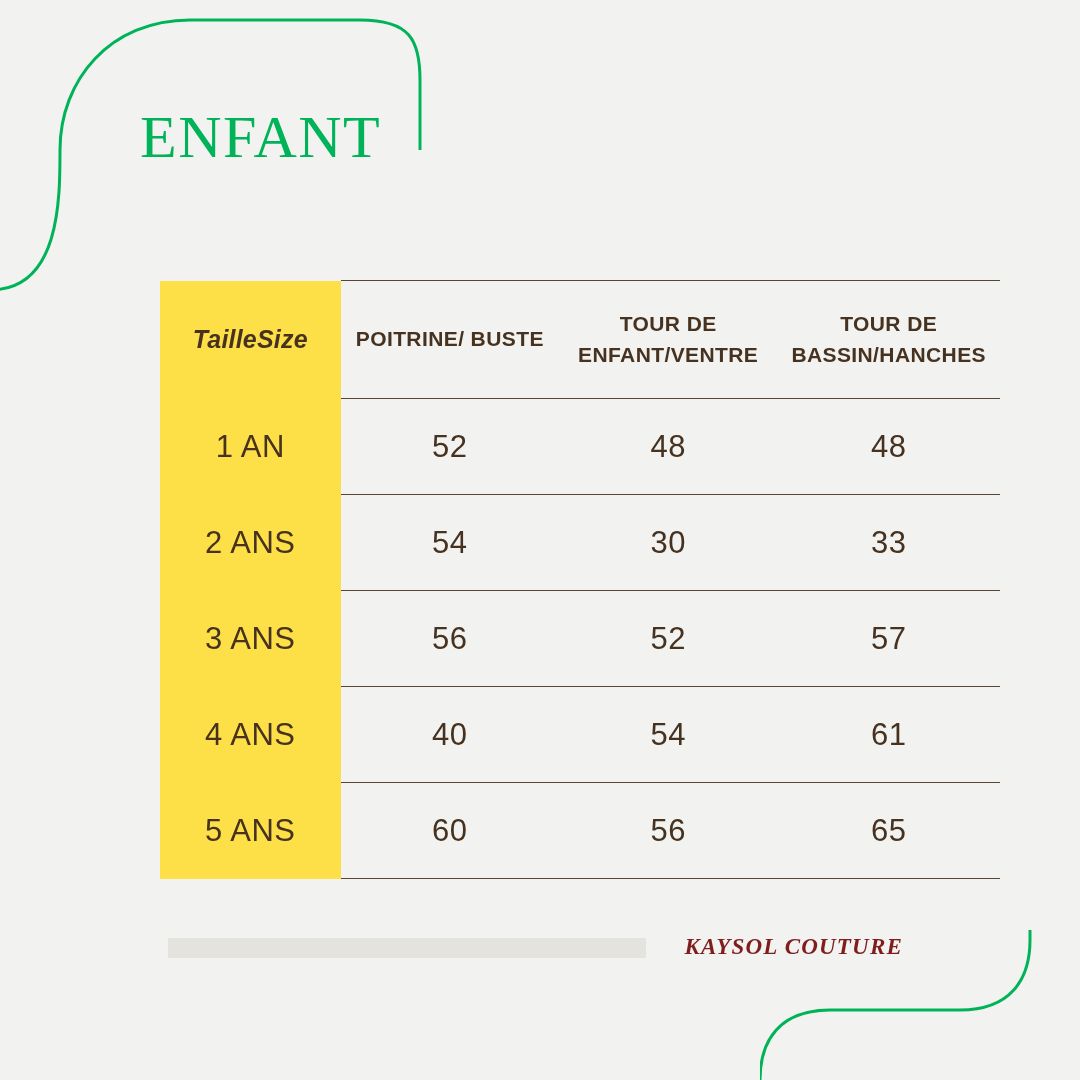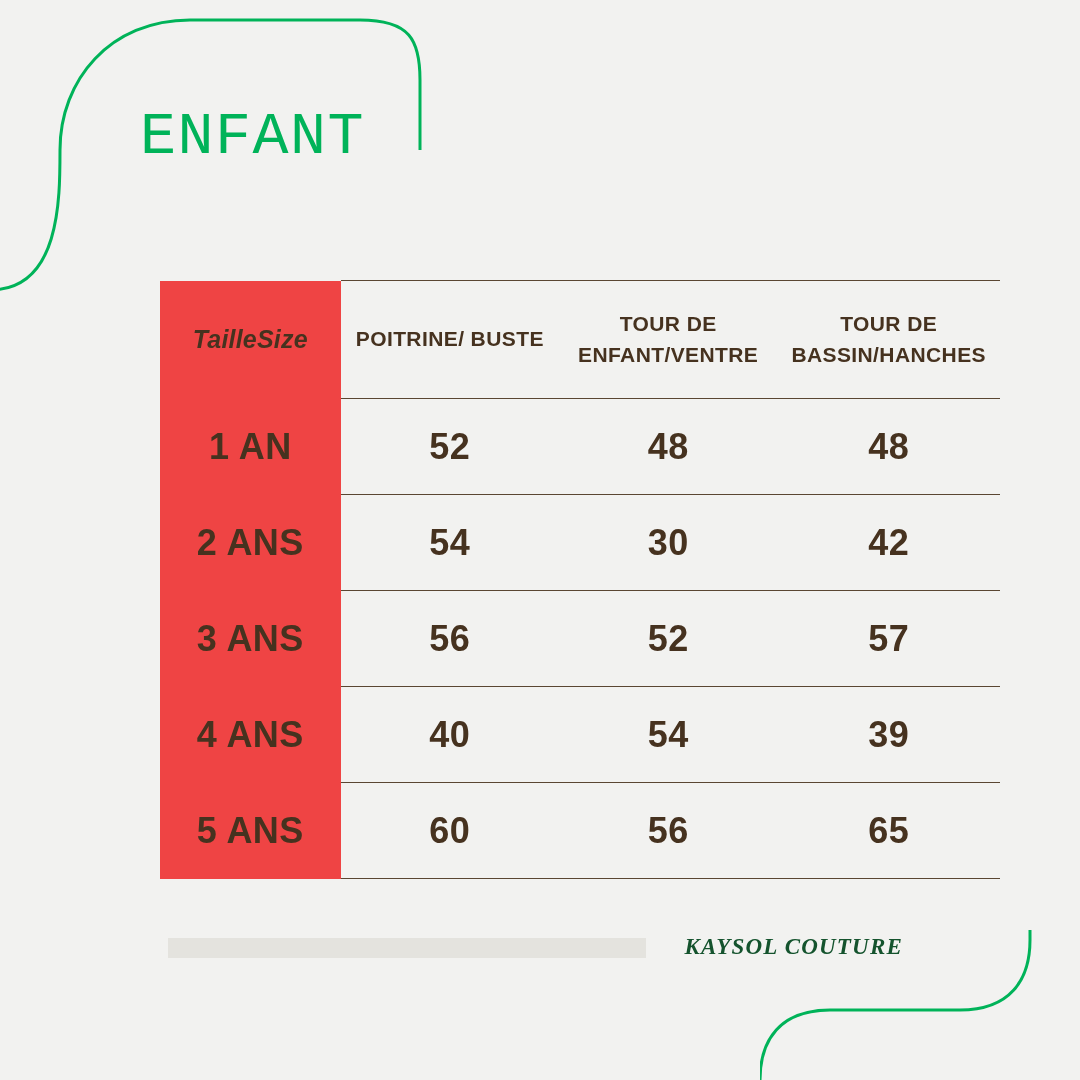--- a/index.html
+++ b/index.html
@@ -32,21 +32,21 @@
   }
   .title-main {
     font-family: "Liberation Serif", serif;
     font-size: 60px;
     letter-spacing: 1.5px;
     color: #46321f;
     line-height: 1.08;
     white-space: nowrap;
   }
   .title-sub {
-    font-family: Liberation Mono, monospace;
+    font-family: Liberation Serif, serif;
     font-size: 60px;
     letter-spacing: 1.5px;
     color: #00b359;
     line-height: 1.18;
     margin-top: 6px;
   }
 
   
   .table-wrap {
     position: absolute;
@@ -86,28 +86,28 @@
   }
   table.size-table thead th.size-col {
     font-style: italic;
     font-size: 25px;
     letter-spacing: 0.2px;
   }
 
   
   table.size-table tbody td {
     height: 96px;
-    font-size: 36px;
-    font-weight: bold;
+    font-size: 31px;
+    font-weight: normal;
     letter-spacing: 0.5px;
   }
 
   
   .size-col {
-    background: #ef4444;
+    background: #fde047;
     border-bottom: none !important;
     border-top: none !important;
   }
   td.size-col { font-size: 25px; letter-spacing: 1px; }
 
   
   .footer {
     position: absolute;
     left: 168px;
     bottom: 120px;
@@ -126,21 +126,21 @@
   }
   .footer-brand {
     position: absolute;
     right: 0;
     top: 0;
     font-family: "Liberation Serif", serif;
     font-style: italic;
     font-weight: bold;
     font-size: 23px;
     letter-spacing: 1.2px;
-    color: #14532d;
+    color: #7f1d1d;
     white-space: nowrap;
   }
 </style>
 </head>
 <body>
 
 <svg class="deco deco-tl" width="440" height="300" viewBox="0 0 440 300">
   <path d="M-10 290 C 60 290 60 200 60 150 C 60 80 110 20 190 20 C 280 20 300 20 360 20 C 410 20 420 40 420 80 C 420 110 420 130 420 150" fill="none" stroke="#00b359" stroke-width="3"></path>
 </svg>
 
@@ -172,33 +172,33 @@
       <tr>
         <td class="size-col">1 AN</td>
         <td>52</td>
         <td>48</td>
         <td>48</td>
       </tr>
       <tr>
         <td class="size-col">2 ANS</td>
         <td>54</td>
         <td>30</td>
-        <td>42</td>
+        <td>33</td>
       </tr>
       <tr>
         <td class="size-col">3 ANS</td>
         <td>56</td>
         <td>52</td>
         <td>57</td>
       </tr>
       <tr>
         <td class="size-col">4 ANS</td>
         <td>40</td>
         <td>54</td>
-        <td>39</td>
+        <td>61</td>
       </tr>
       <tr>
         <td class="size-col">5 ANS</td>
         <td>60</td>
         <td>56</td>
         <td>65</td>
       </tr>
     </tbody>
   </table>
 </div>

